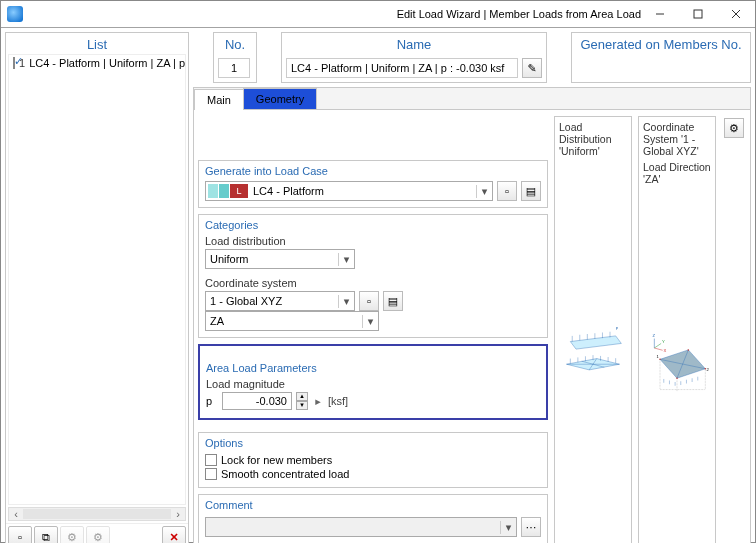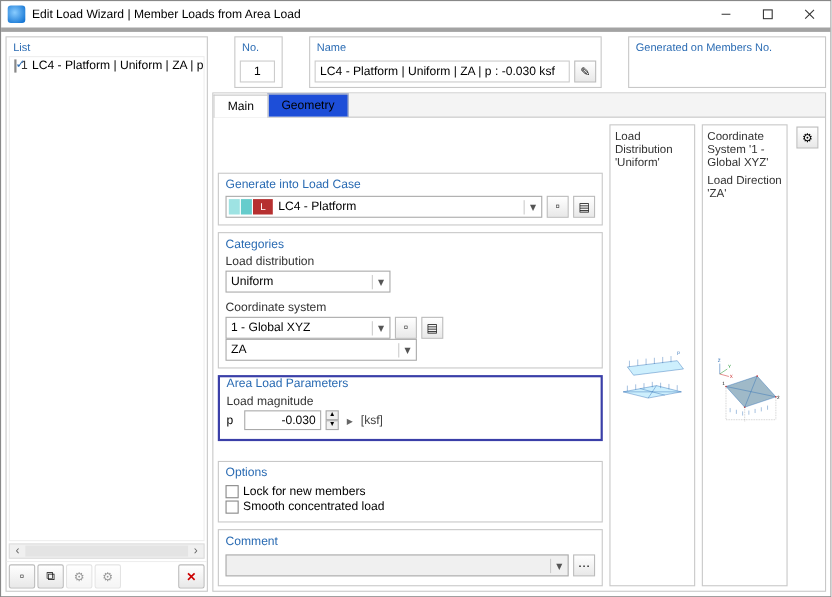--- a/index.html
+++ b/index.html
@@ -1,28 +1,28 @@
 <!DOCTYPE html>
 <html><head>
 <meta charset="utf-8">
 <style>
 * { box-sizing: border-box; font-family: "Segoe UI", Tahoma, sans-serif; font-size: 11px; }
 body { margin: 0; background: #fff; }
 .window { width: 756px; height: 543px; border: 1px solid #888; display: flex; flex-direction: column; background: #fff; }
-.titlebar { height: 28px; display: flex; align-items: center; padding: 0 0 0 6px; border-bottom: 4px solid #a3a3a3; }
+.titlebar { height: 28px; display: flex; align-items: center; padding: 0 0 0 6px; border-bottom: 1px solid #a3a3a3; text-align: right; }
 .titlebar .appicon { width: 16px; height: 16px; margin-right: 6px; background: radial-gradient(circle at 40% 40%, #8cf, #06c); border-radius: 3px; }
 .titlebar .title { flex: 1; }
 .winbtns { display: flex; }
 .winbtn { width: 38px; height: 26px; display: flex; align-items: center; justify-content: center; }
 .winbtn svg { width: 10px; height: 10px; }
 .content { flex: 1; display: flex; flex-direction: column; padding: 4px; gap: 4px; }
 .main-row { flex: 1; display: flex; gap: 4px; min-height: 0; }
 .panel { border: 1px solid #c8c8c8; background: #fff; }
 .list-panel { width: 184px; display: flex; flex-direction: column; }
-.panel-header { color: #2a6bb3; padding: 4px 6px 2px; font-size: 10px; }
+.panel-header { color: #2a6bb3; padding: 4px 6px 2px; font-size: 13px; text-align: center; }
 .list-body { flex: 1; overflow: hidden; background: #fff; margin: 0 2px 2px; border: 1px solid #eee; }
 .list-row { display: flex; align-items: center; padding: 2px 4px; white-space: nowrap; cursor: default; }
 .list-row .chk { width: 12px; height: 12px; border: 1px solid #888; margin-right: 4px; background: #fff; position: relative; }
 .list-row .chk::after { content: "✓"; position: absolute; top: -3px; left: 0; font-size: 11px; color: #2a6bb3; }
 .list-row .num { color: #333; margin-right: 4px; }
 .list-scrollx { height: 14px; margin: 0 2px 2px; display: flex; align-items: center; background: #f0f0f0; border: 1px solid #ddd; }
 .list-scrollx .arrow { width: 14px; height: 12px; display: flex; align-items: center; justify-content: center; color: #666; }
 .list-scrollx .track { flex: 1; height: 10px; background: #e4e4e4; }
 .list-btnrow { display: flex; gap: 2px; padding: 2px; border-top: 1px solid #eee; }
 .iconbtn { width: 24px; height: 22px; border: 1px solid #bbb; background: linear-gradient(#fff,#e8e8e8); display: flex; align-items: center; justify-content: center; border-radius: 2px; }
@@ -50,21 +50,21 @@
 .combo .swatches { display: flex; margin-left: 2px; }
 .sw { width: 10px; height: 14px; margin-right: 1px; }
 .sw.a { background: #9ee3e3; }
 .sw.b { background: #6cc; }
 .sw.c { background: #b63030; }
 .combo-text { flex: 1; padding: 0 4px; }
 .combo-caret { width: 16px; text-align: center; color: #555; border-left: 1px solid #ccc; }
 .row-inline { display: flex; align-items: center; gap: 4px; }
 .row-inline .combo { flex: 1; }
 .smallicon { width: 20px; height: 20px; border: 1px solid #bbb; background: linear-gradient(#fff,#e8e8e8); display:flex;align-items:center;justify-content:center; }
-.area-params { border: 2px solid #3a3fa8; padding: 0 6px 8px; }
+.area-params { border: 2px solid #3a3fa8; padding: 16px 6px 8px; }
 .magrow { display: flex; align-items: center; gap: 4px; }
 .magrow .p { width: 12px; }
 .magrow input { width: 70px; height: 18px; border: 1px solid #aaa; text-align: right; padding-right: 4px; }
 .spinner { display: flex; flex-direction: column; }
 .spinner .up, .spinner .dn { width: 12px; height: 9px; border: 1px solid #aaa; font-size: 7px; line-height: 6px; text-align: center; background: #f0f0f0; }
 .magrow .play { width: 12px; text-align: center; color: #666; }
 .magrow .unit { color: #444; }
 .options .opt { display: flex; align-items: center; gap: 4px; padding: 1px 0; }
 .options .box { width: 12px; height: 12px; border: 1px solid #888; background: #fff; }
 .comment-row { display: flex; align-items: center; gap: 4px; padding: 2px 0; }

